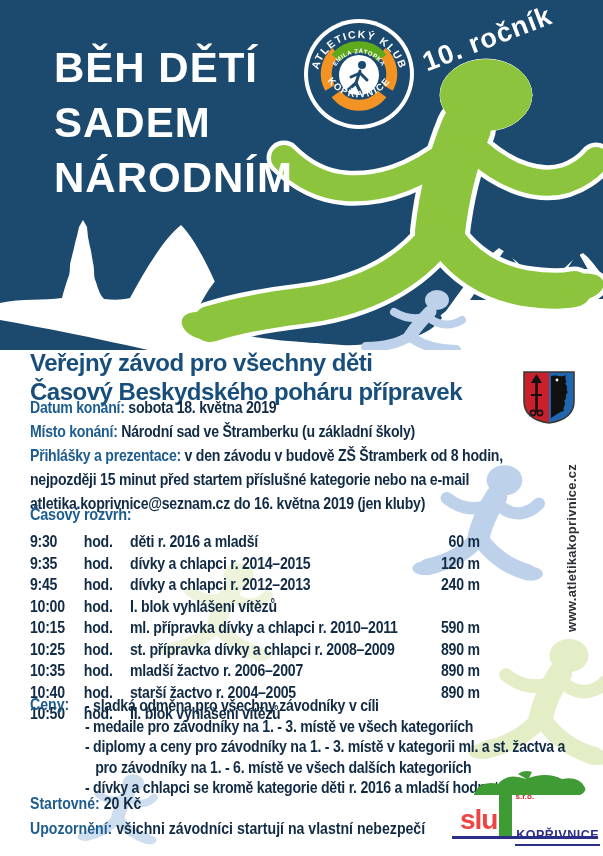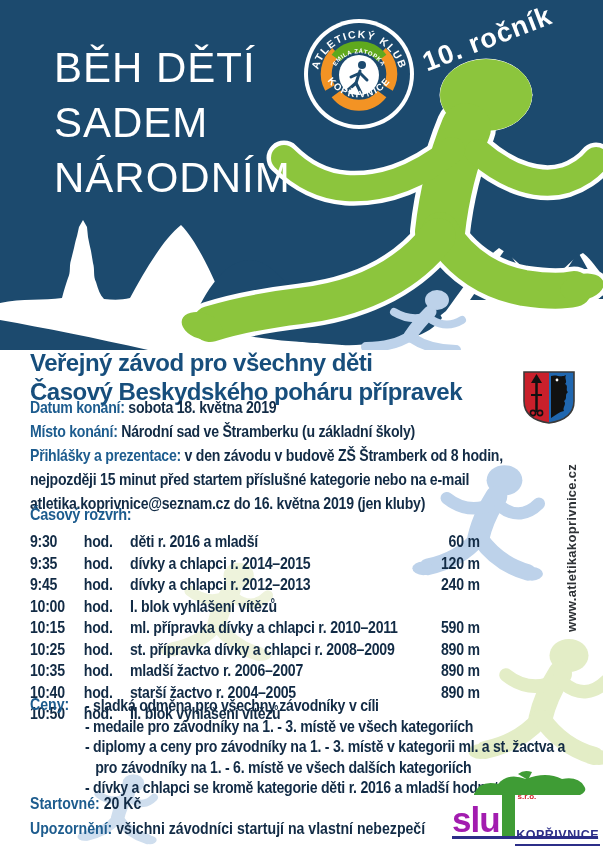--- a/index.html
+++ b/index.html
@@ -1,21 +1,21 @@
 <!DOCTYPE html>
 <html><head>
 <meta charset="utf-8">
 <style>
   html,body{margin:0;padding:0;}
   body{width:603px;height:856px;position:relative;background:#fff;overflow:hidden;
        font-family:"Liberation Sans",sans-serif;font-weight:bold;}
   
   #header-svg{position:absolute;top:0;left:0;z-index:1;}
   .poster-title{position:absolute;left:54px;top:40px;z-index:3;color:#ffffff;
-       font-size:42px;line-height:55px;letter-spacing:1px;font-weight:normal;}
+       font-size:42px;line-height:55px;letter-spacing:1px;font-weight:bold;}
   .edition{position:absolute;left:424px;top:48px;z-index:3;color:#ffffff;font-size:27px;
        transform:rotate(-21deg);transform-origin:left center;letter-spacing:1px;}
   .badge{position:absolute;left:303px;top:18px;z-index:4;}
   
   .cond{transform:scaleX(.855);transform-origin:0 0;}
   .subtitle{position:absolute;left:30px;z-index:3;color:#174e7c;font-size:24px;
        letter-spacing:-.5px;white-space:nowrap;}
   .lbl{color:#1d5c8e;}
   .txt{color:#122b45;}
   .infoblock{position:absolute;left:30px;top:395px;width:640px;z-index:3;
@@ -39,22 +39,22 @@
        writing-mode:vertical-rl;transform:rotate(180deg);color:#2f3337;
        font-size:13px;letter-spacing:.3px;text-align:center;}
   .arms{position:absolute;left:520px;top:368px;z-index:3;}
   
   .wm{position:absolute;z-index:2;}
   
   .slumeko{position:absolute;left:452px;top:770px;width:148px;height:82px;z-index:4;}
   .slu-tree{position:absolute;left:8px;top:0;z-index:1;}
   .slu-row{position:absolute;left:0;top:22px;display:flex;align-items:flex-end;z-index:2;
        border-bottom:3px solid #2c2e88;padding-bottom:1px;width:146px;}
-  .slu-word{font-size:35px;line-height:30px;color:#a21caf;letter-spacing:-1px;
-       text-shadow:0 0 2px #fff,0 0 2px #fff;}
+  .slu-word{font-size:28px;line-height:30px;color:#ef4444;letter-spacing:-1px;
+       text-shadow:0 0 2px #fff,0 0 2px #fff;margin-left:8px;}
   .slu-trunk{width:13px;height:44px;background:#3f9c35;margin:0 2px -1px 2px;border-radius:3px 3px 0 0;}
   .slu-sro{font-size:8px;color:#d12229;align-self:flex-start;margin-left:1px;text-shadow:none;text-align:right;}
   .slu-city{position:absolute;right:0;top:58px;color:#2c2e88;font-size:12.5px;
        letter-spacing:.5px;border-bottom:2px solid #2c2e88;padding:0 1px 2px 1px;z-index:2;}
 </style>
 </head>
 <body>
 
 <svg id="header-svg" width="603" height="350" viewBox="0 0 603 350">
   <rect width="603" height="350" fill="#1c4a6e"></rect>

